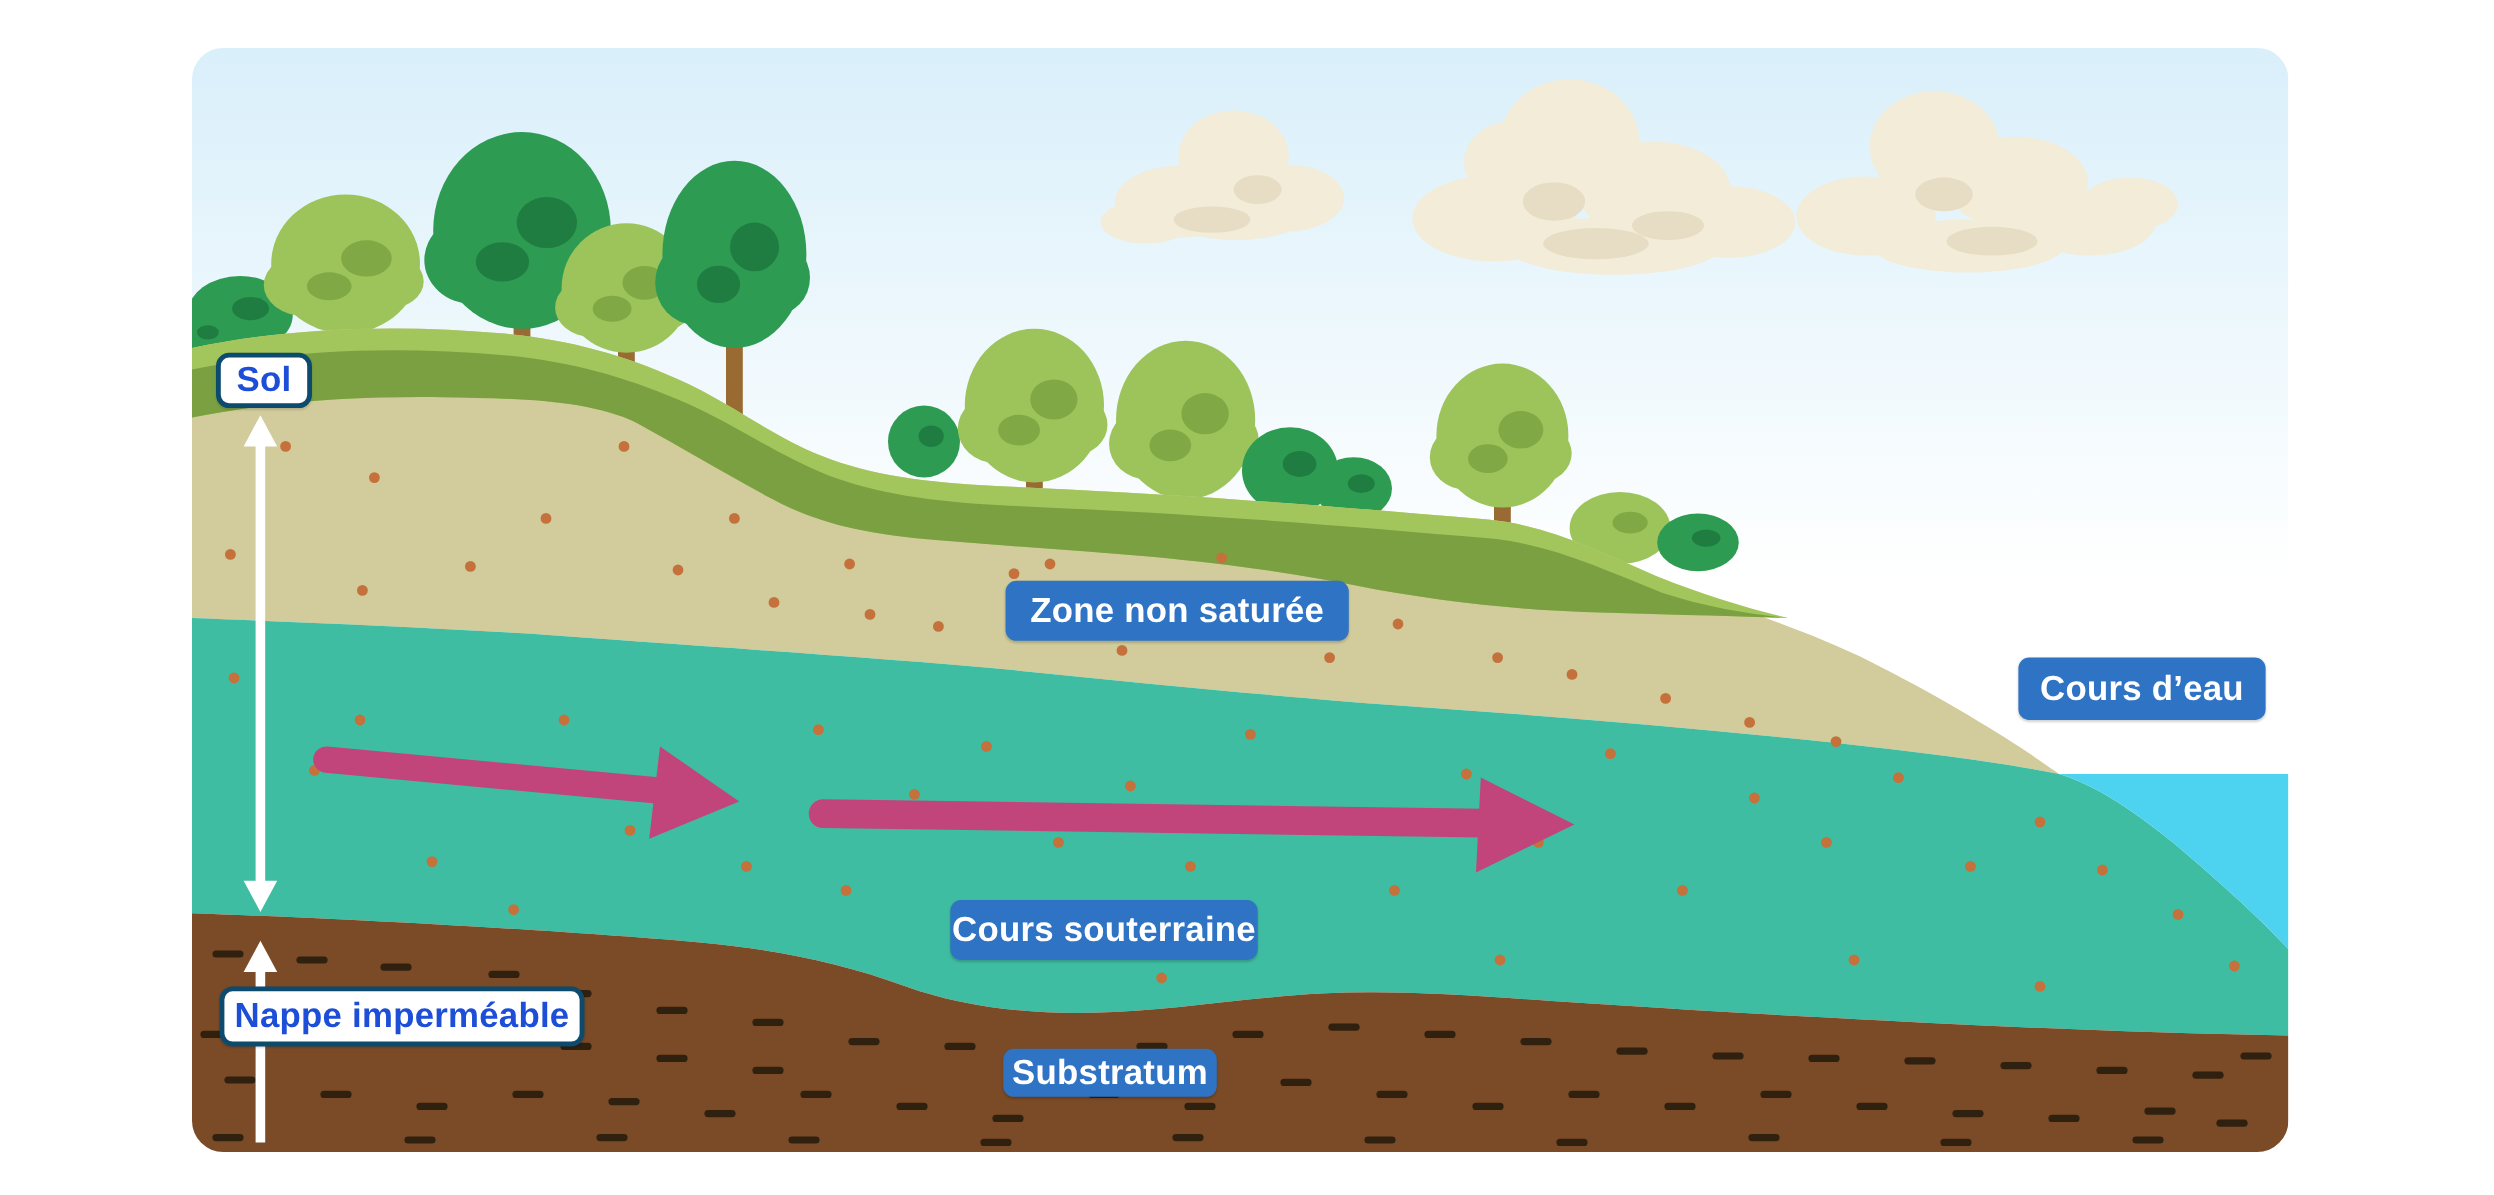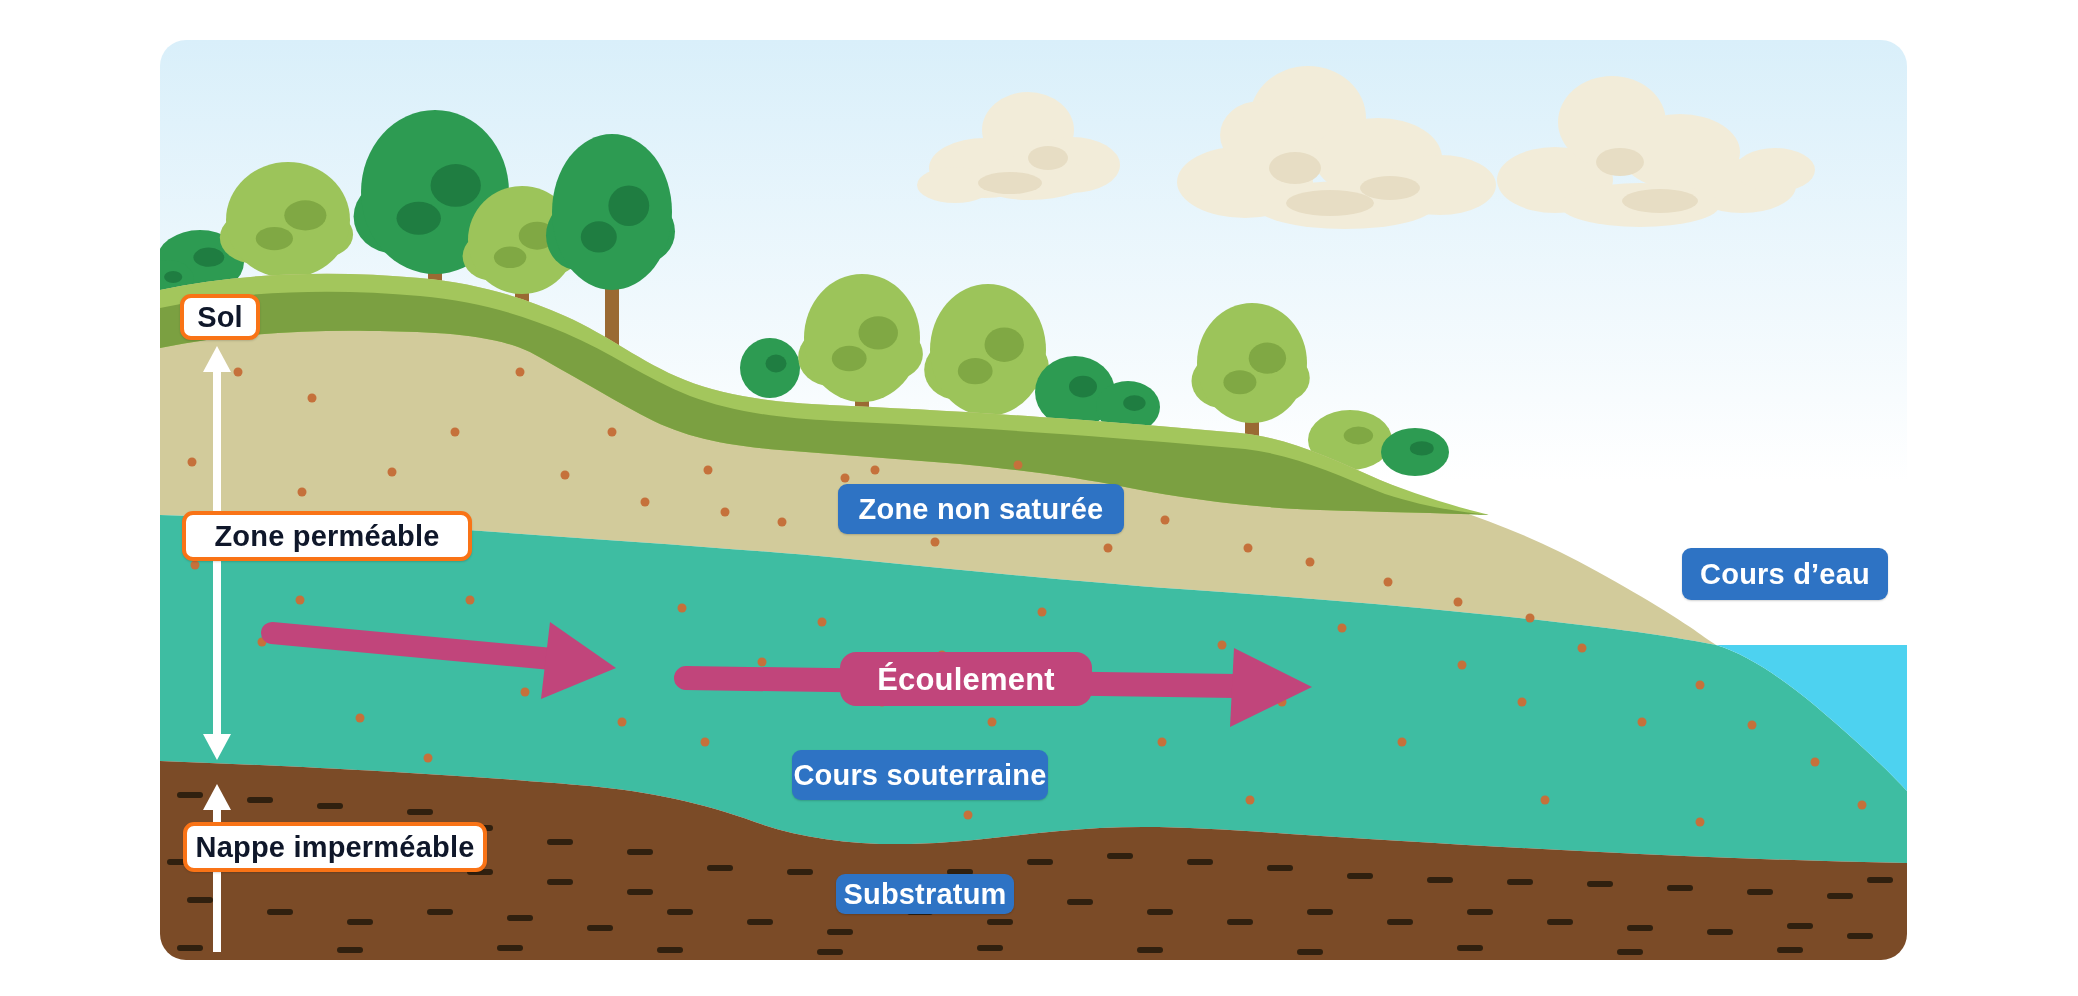--- a/index.html
+++ b/index.html
@@ -12,21 +12,21 @@
   }
   .stage svg{position:absolute;left:0;top:0;}
   .lbl{
     position:absolute;
     display:flex;align-items:center;justify-content:center;
     font-weight:bold;font-size:29px;line-height:1;
     font-family:"Liberation Sans",sans-serif;
     box-sizing:border-box;white-space:nowrap;
     letter-spacing:0.2px;
   }
-  .lbl-white{background:#ffffff;color:#0f172a;border:4px solid #f97316;border-radius:11px;box-shadow:0 1px 2px rgba(0,0,0,0.15);}
+  .lbl-white{background:#ffffff;color:#1d4ed8;border:4px solid #0c4a6e;border-radius:11px;box-shadow:0 1px 2px rgba(0,0,0,0.15);}
   .lbl-blue{background:#2e73c4;color:#ffffff;border-radius:9px;box-shadow:0 1px 2px rgba(0,0,0,0.18);}
   .lbl-pink{background:#c1457b;color:#ffffff;border-radius:16px;font-size:31px;}
   .p-sol   {left:180px;top:294px;width:80px;height:46px}
   .p-zperm {left:182px;top:511px;width:290px;height:50px}
   .p-znsat {left:838px;top:484px;width:286px;height:50px}
   .p-cours {left:1682px;top:548px;width:206px;height:52px}
   .p-ecoul {left:840px;top:652px;width:252px;height:54px}
   .p-nappe {left:792px;top:750px;width:256px;height:50px}
   .p-zimp  {left:183px;top:822px;width:304px;height:50px}
   .p-substr{left:836px;top:874px;width:178px;height:40px}
@@ -347,20 +347,18 @@
         <polygon points="616,668 550,622 541,699" fill="#c1457b"></polygon>
       </g>
       <g>
         <line x1="686" y1="678" x2="1236" y2="686" stroke="#c1457b" stroke-width="24" stroke-linecap="round"></line>
         <polygon points="1312,687 1234,648 1230,727" fill="#c1457b"></polygon>
       </g>
     </g>
   </svg>
 
   <div class="lbl lbl-white p-sol">Sol</div>
-  <div class="lbl lbl-white p-zperm">Zone perméable</div>
   <div class="lbl lbl-blue  p-znsat">Zone non saturée</div>
   <div class="lbl lbl-blue  p-cours">Cours d’eau</div>
-  <div class="lbl lbl-pink  p-ecoul">Écoulement</div>
   <div class="lbl lbl-blue  p-nappe">Cours souterraine</div>
   <div class="lbl lbl-white p-zimp">Nappe imperméable</div>
   <div class="lbl lbl-blue  p-substr">Substratum</div>
 </div>
 
 </body></html>

